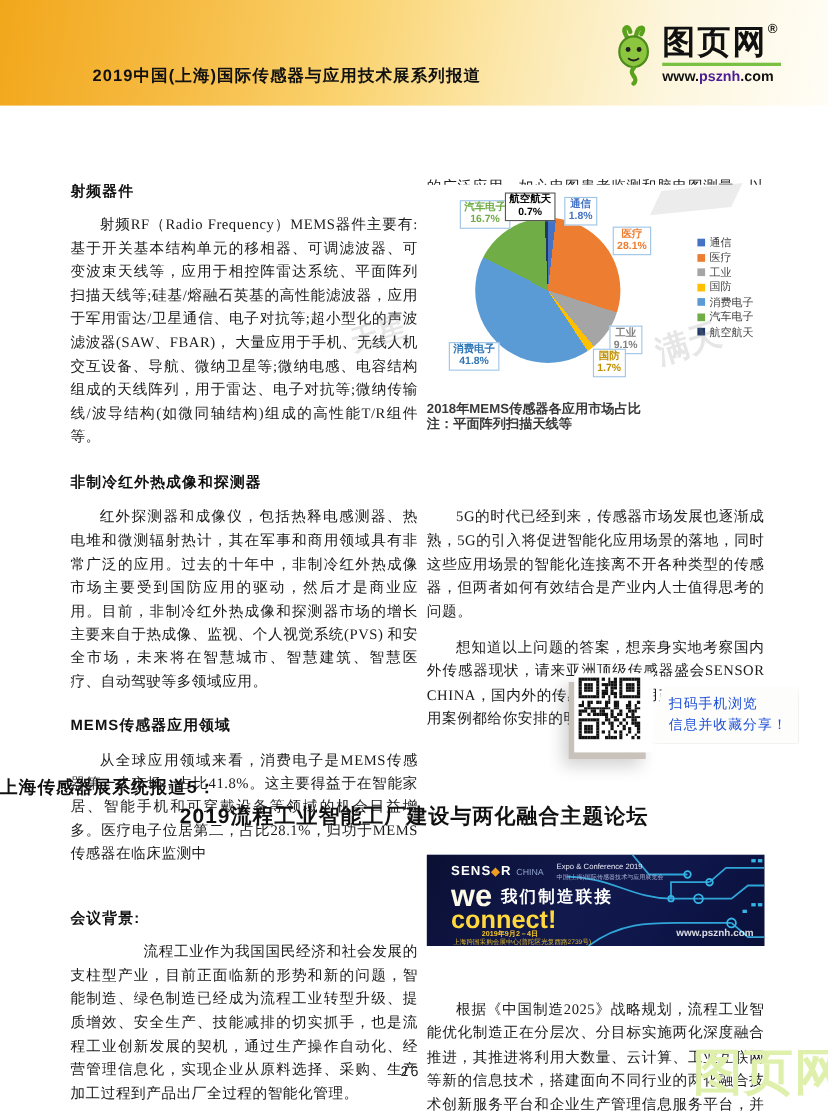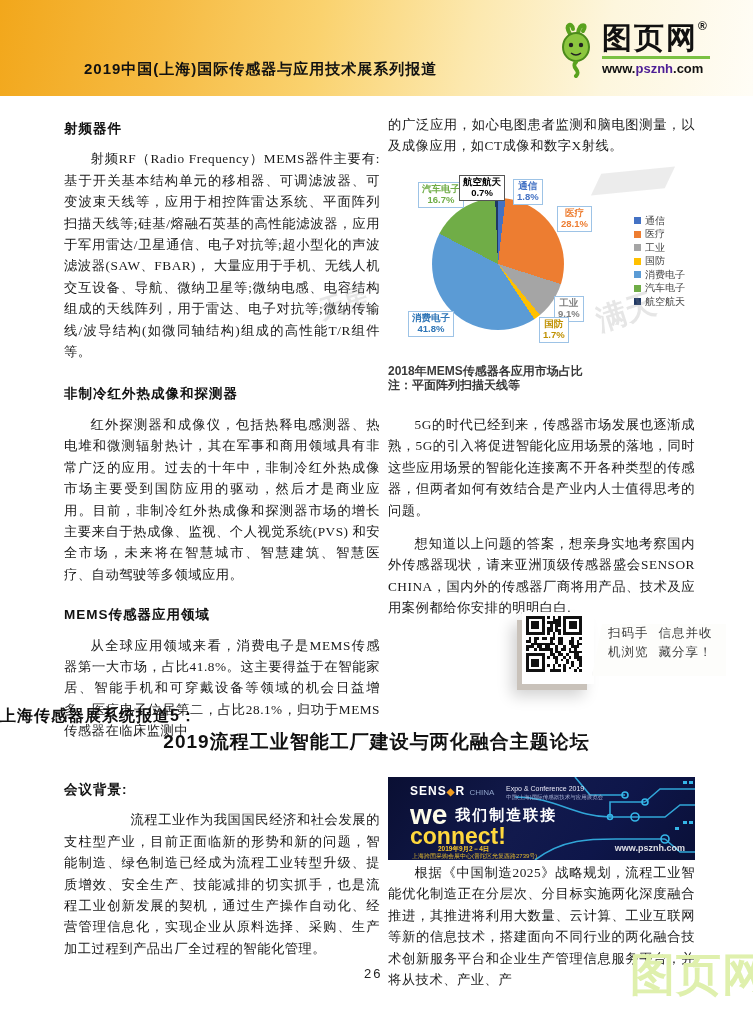--- a/index.html
+++ b/index.html
@@ -13,21 +13,21 @@
   .logo{position:absolute;left:556px;top:20px;display:flex;align-items:flex-start;}
   .logo svg{display:block;}
   .logo-text{margin-left:6px;}
   .logo-title{font-family:"Liberation Sans",sans-serif;font-weight:900;font-size:30px;
     color:#111;letter-spacing:2px;line-height:1;}
   .logo-reg{font-size:12px;vertical-align:18px;font-weight:bold;}
   .logo-rule{height:3px;background:#7ac143;margin:3px 0 2px 0;width:108px;}
   .logo-url{font-family:"Liberation Sans",sans-serif;font-weight:bold;font-size:13px;color:#111;}
   .logo-url .grn{color:#4c1d95;}
   
-  .col{position:absolute;font-size:13.3px;line-height:21.4px;text-align:justify;letter-spacing:.5px;}
+  .col{position:absolute;font-size:13.3px;line-height:21.4px;text-align:justify;letter-spacing:.5px;margin-top:45px;}
   .h-sans{font-family:"Liberation Sans",sans-serif;font-weight:bold;font-size:13.5px;
     letter-spacing:1px;margin:0 0 9px 0;color:#111;}
   .para{margin:0;text-indent:2em;}
   .para.noindent{text-indent:0;}
   
   .chart{position:absolute;left:388px;top:168px;width:307px;height:197px;background:#fff;}
   .pie{position:absolute;left:44px;top:30px;width:132px;height:132px;border-radius:50%;}
   .legend{position:absolute;left:246px;top:46px;font-family:"Liberation Sans",sans-serif;
     font-size:10px;color:#444;}
   .legend-item{display:flex;align-items:center;height:13.5px;}
@@ -43,22 +43,22 @@
   .wm-block{position:absolute;left:598px;top:170px;width:70px;height:22px;
     background:rgba(150,150,150,.18);transform:skewX(-30deg) rotate(-6deg);}
   
   .qr-plate{position:absolute;left:522px;top:612px;width:64px;height:64px;background:#fff;
     padding:4px;box-shadow:-6px 7px 0 -1px #c9c2ba, -10px 12px 14px rgba(0,0,0,.18);}
   .qr{display:grid;grid-template-columns:repeat(21,1fr);width:56px;height:56px;}
   .qr div{background:#fff;}
   .qr div.on{background:#111;}
   .note-plate{position:absolute;left:592px;top:624px;width:118px;height:52px;background:#fdfdfb;
     clip-path:polygon(10px 0,100% 0,100% 100%,0 100%);
-    box-shadow:3px 6px 8px rgba(0,0,0,.28);display:flex;flex-direction:row;justify-content:center;
-    padding-left:16px;font-size:12.5px;color:#404040;letter-spacing:1px;line-height:19px;}
+    box-shadow:3px 6px 8px rgba(0,0,0,.28);display:flex;flex-direction:column;justify-content:center;
+    padding-left:16px;font-size:12.5px;color:#1d4ed8;letter-spacing:1px;line-height:19px;}
   
   .sec2-t1{position:absolute;left:0;top:706px;width:753px;
     font-family:"Liberation Sans",sans-serif;font-weight:bold;font-size:16px;color:#111;letter-spacing:1px;}
   .sec2-t2{position:absolute;left:0;top:729px;width:753px;text-align:center;
     font-family:"Liberation Sans",sans-serif;font-weight:bold;font-size:19px;color:#111;letter-spacing:1px;}
   
   .banner{position:absolute;left:388px;top:777px;width:307px;height:83px;overflow:hidden;
     background:linear-gradient(125deg,#0a0f33 0%,#121a4d 45%,#0e164a 70%,#0a1038 100%);
     color:#fff;font-family:"Liberation Sans",sans-serif;}
   .banner .circuit{position:absolute;right:0;top:0;}

